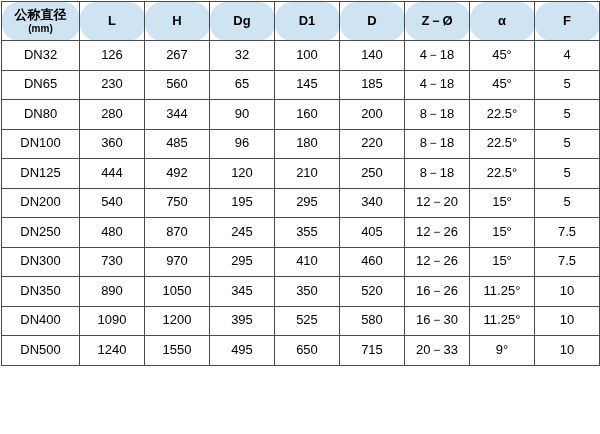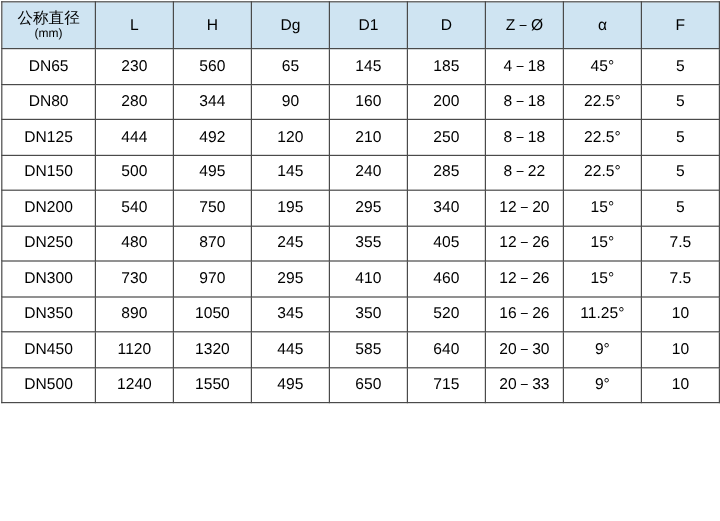--- a/index.html
+++ b/index.html
@@ -26,22 +26,23 @@
     vertical-align: middle;
     font-size: 13px;
     color: #000000;
     padding: 0;
     height: 28.5px;
     line-height: 1.15;
     font-family: "Liberation Sans", sans-serif;
   }
   #spec-table thead th {
     background: #cfe4f2;
-    font-weight: normal;
+    font-weight: bold;
     height: 38px;
+    border-radius: 17px;
   }
   .col-name  { width: 78px; }
   .col-data  { width: 65px; }
   .hdr-name-line1 { display: block; font-size: 13px; }
   .hdr-name-line2 { display: block; font-size: 10px; }
   #spec-table tbody td:first-child {
     background: #ffffff;
   }
 </style>
 </head>
@@ -70,20 +71,31 @@
       <th>Dg</th>
       <th>D1</th>
       <th>D</th>
       <th>Z－Ø</th>
       <th>α</th>
       <th>F</th>
     </tr>
   </thead>
   <tbody id="table-body">
       <tr>
+        <td>DN32</td>
+        <td>126</td>
+        <td>267</td>
+        <td>32</td>
+        <td>100</td>
+        <td>140</td>
+        <td>4－18</td>
+        <td>45°</td>
+        <td>4</td>
+      </tr>
+      <tr>
         <td>DN65</td>
         <td>230</td>
         <td>560</td>
         <td>65</td>
         <td>145</td>
         <td>185</td>
         <td>4－18</td>
         <td>45°</td>
         <td>5</td>
       </tr>
@@ -92,38 +104,38 @@
         <td>280</td>
         <td>344</td>
         <td>90</td>
         <td>160</td>
         <td>200</td>
         <td>8－18</td>
         <td>22.5°</td>
         <td>5</td>
       </tr>
       <tr>
+        <td>DN100</td>
+        <td>360</td>
+        <td>485</td>
+        <td>96</td>
+        <td>180</td>
+        <td>220</td>
+        <td>8－18</td>
+        <td>22.5°</td>
+        <td>5</td>
+      </tr>
+      <tr>
         <td>DN125</td>
         <td>444</td>
         <td>492</td>
         <td>120</td>
         <td>210</td>
         <td>250</td>
         <td>8－18</td>
-        <td>22.5°</td>
-        <td>5</td>
-      </tr>
-      <tr>
-        <td>DN150</td>
-        <td>500</td>
-        <td>495</td>
-        <td>145</td>
-        <td>240</td>
-        <td>285</td>
-        <td>8－22</td>
         <td>22.5°</td>
         <td>5</td>
       </tr>
       <tr>
         <td>DN200</td>
         <td>540</td>
         <td>750</td>
         <td>195</td>
         <td>295</td>
         <td>340</td>
@@ -158,28 +170,28 @@
         <td>890</td>
         <td>1050</td>
         <td>345</td>
         <td>350</td>
         <td>520</td>
         <td>16－26</td>
         <td>11.25°</td>
         <td>10</td>
       </tr>
       <tr>
-        <td>DN450</td>
-        <td>1120</td>
-        <td>1320</td>
-        <td>445</td>
-        <td>585</td>
-        <td>640</td>
-        <td>20－30</td>
-        <td>9°</td>
+        <td>DN400</td>
+        <td>1090</td>
+        <td>1200</td>
+        <td>395</td>
+        <td>525</td>
+        <td>580</td>
+        <td>16－30</td>
+        <td>11.25°</td>
         <td>10</td>
       </tr>
       <tr>
         <td>DN500</td>
         <td>1240</td>
         <td>1550</td>
         <td>495</td>
         <td>650</td>
         <td>715</td>
         <td>20－33</td>

